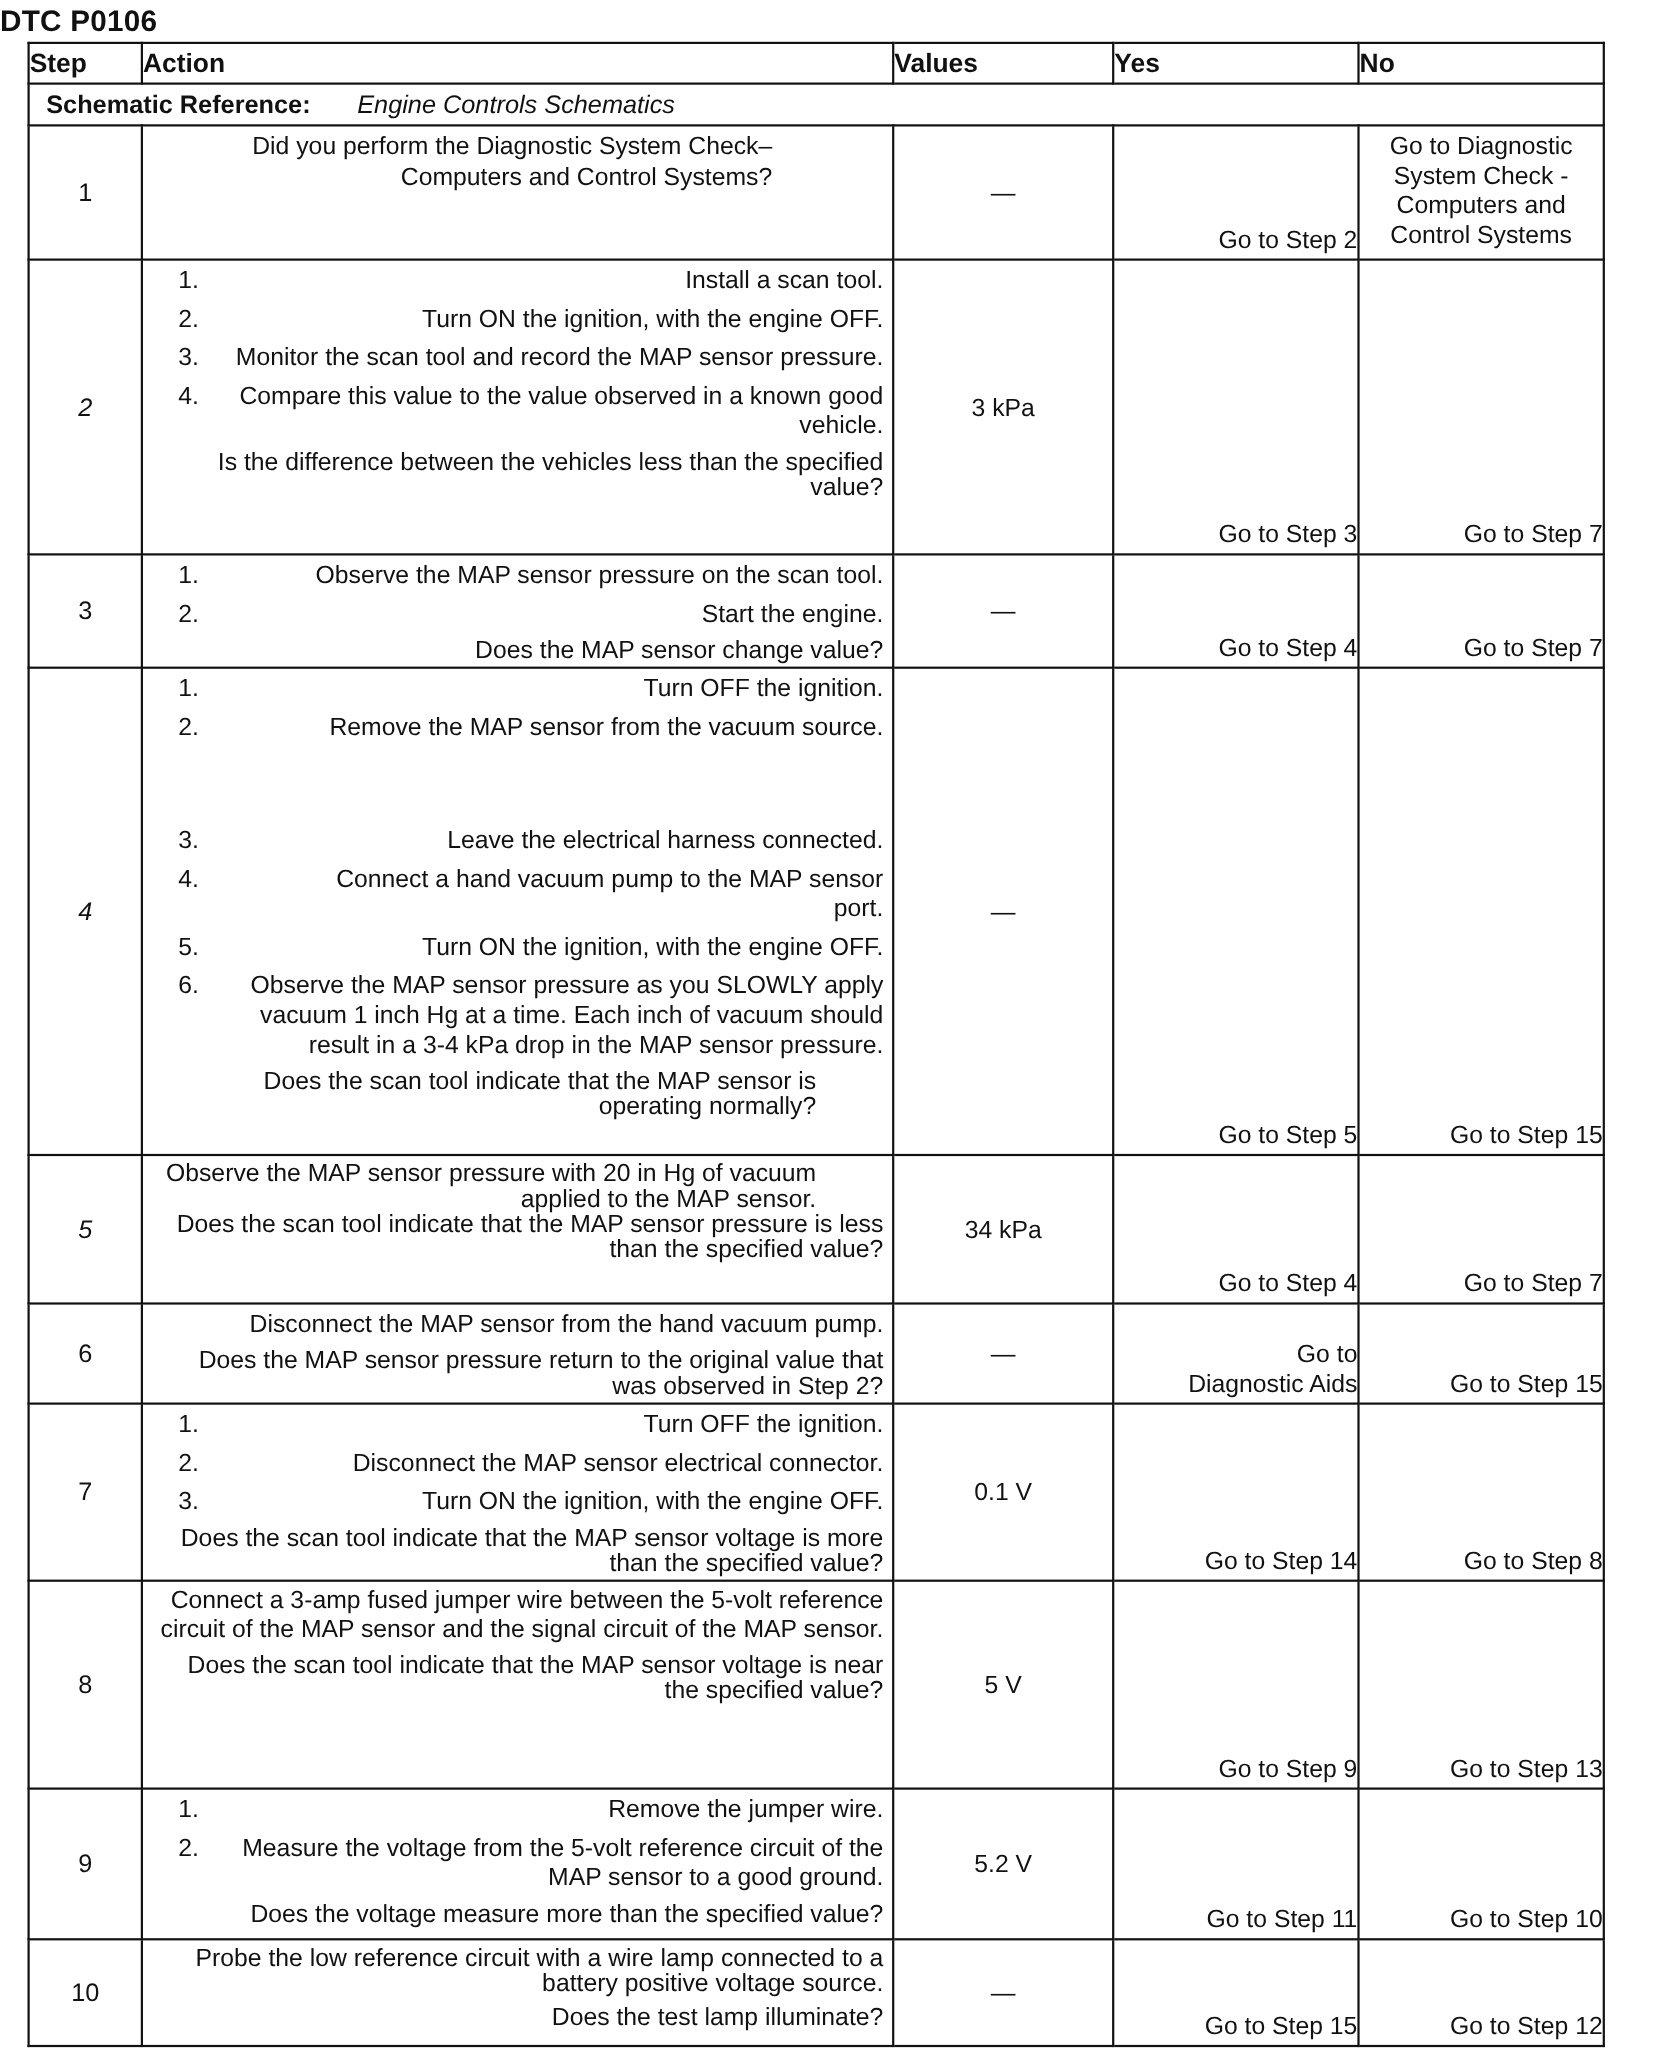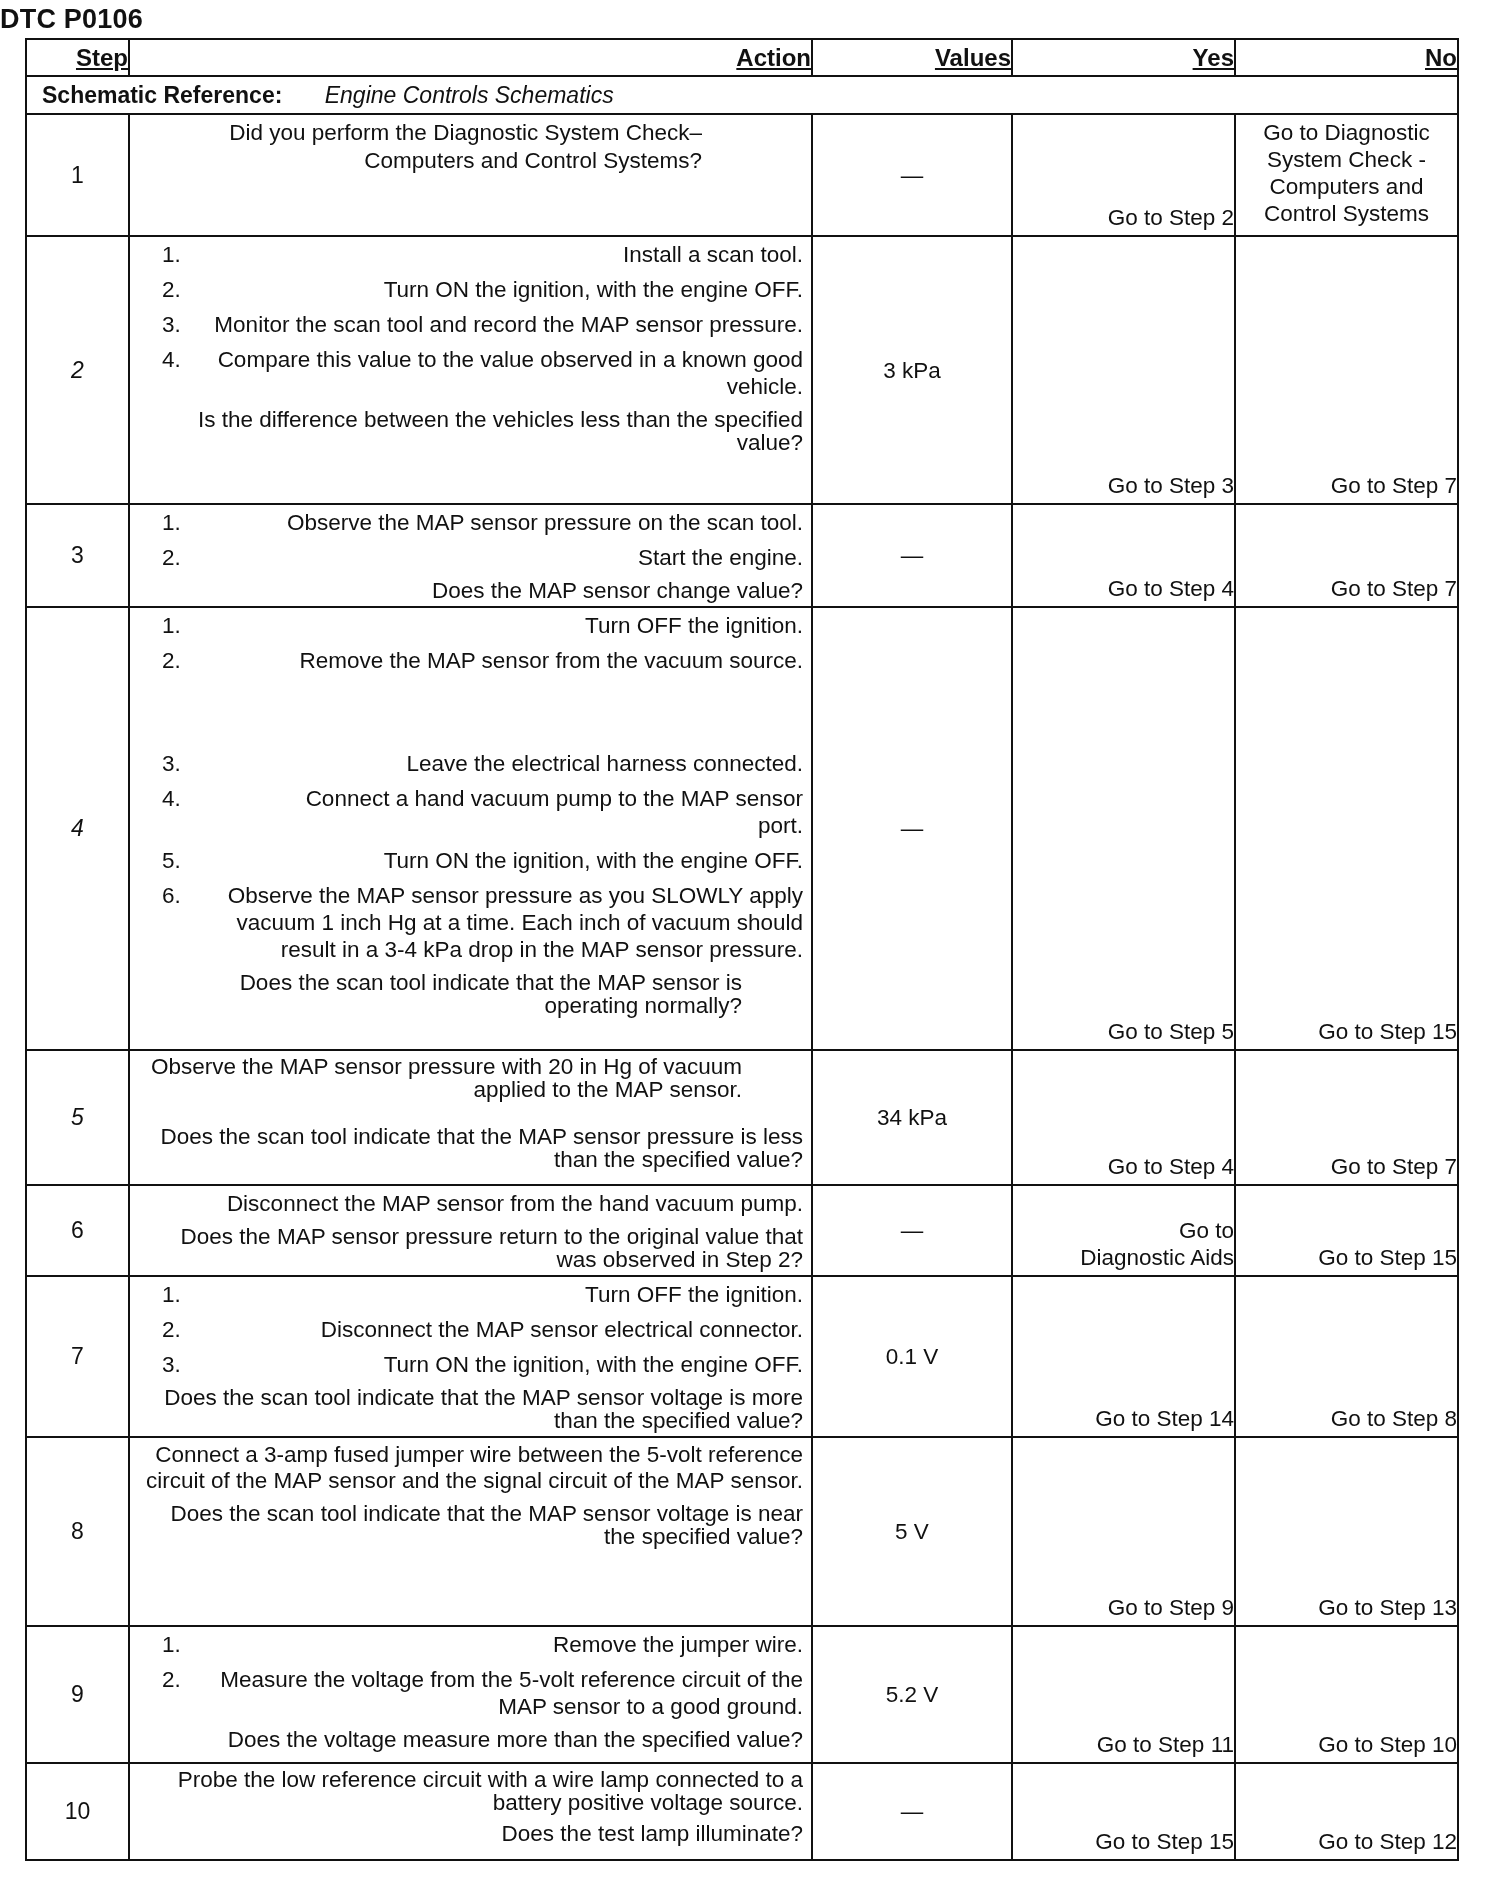--- a/index.html
+++ b/index.html
@@ -17,21 +17,21 @@
     font-size: 22.5px; line-height: 27px;
   }
   table.dtc td, table.dtc th {
     border: 2.5px solid #111; padding: 0; vertical-align: top;
   }
   col.c-step { width: 103px; }
   col.c-action { width: 683px; }
   col.c-values { width: 200px; }
   col.c-yes { width: 223px; }
   col.c-no { width: 223px; }
-  th { font-weight: bold; font-size: 24px; height: 35px; vertical-align: middle !important; text-align: right; text-decoration: underline; }
+  th { font-weight: bold; font-size: 24px; height: 35px; vertical-align: middle !important; text-align: left; }
   .schem td { height: 36px; vertical-align: middle !important; padding-left: 15px !important; font-size: 23px; }
   .schem b { font-weight: bold; }
   .schem i { font-style: italic; margin-left: 36px; }
   td.step { text-align: center; vertical-align: middle !important; font-size: 23px; }
   td.step.it { font-style: italic; }
   td.values { text-align: center; vertical-align: middle !important; }
   td.yes, td.no { text-align: right; vertical-align: bottom !important; padding-bottom: 4px !important; }
   td.no.top { vertical-align: top !important; padding-top: 4px !important; line-height: 27px; text-align: center; }
   td.action { padding: 4px 8px 4px 12px !important; text-align: right; }
   .step-ref { }
@@ -152,21 +152,21 @@
       </td>
       <td class="no">
         <span>Go to</span>
         <span class="step-ref">Step 15</span>
       </td>
     </tr>
 
     <tr style="height:135px">
       <td class="step it">5</td>
       <td class="action">
-        <div class="para question" style="margin-bottom:24px;width:600px">Observe the MAP sensor pressure with 20 in Hg of vacuum applied to the MAP sensor.</div>
+        <div class="para question" style="margin-bottom:0;width:600px">Observe the MAP sensor pressure with 20 in Hg of vacuum applied to the MAP sensor.</div>
         <div class="question">Does the scan tool indicate that the MAP sensor pressure is less than the specified value?</div>
       </td>
       <td class="values">34 kPa</td>
       <td class="yes">
         <span>Go to</span>
         <span class="step-ref">Step 4</span>
       </td>
       <td class="no">
         <span>Go to</span>
         <span class="step-ref">Step 7</span>

